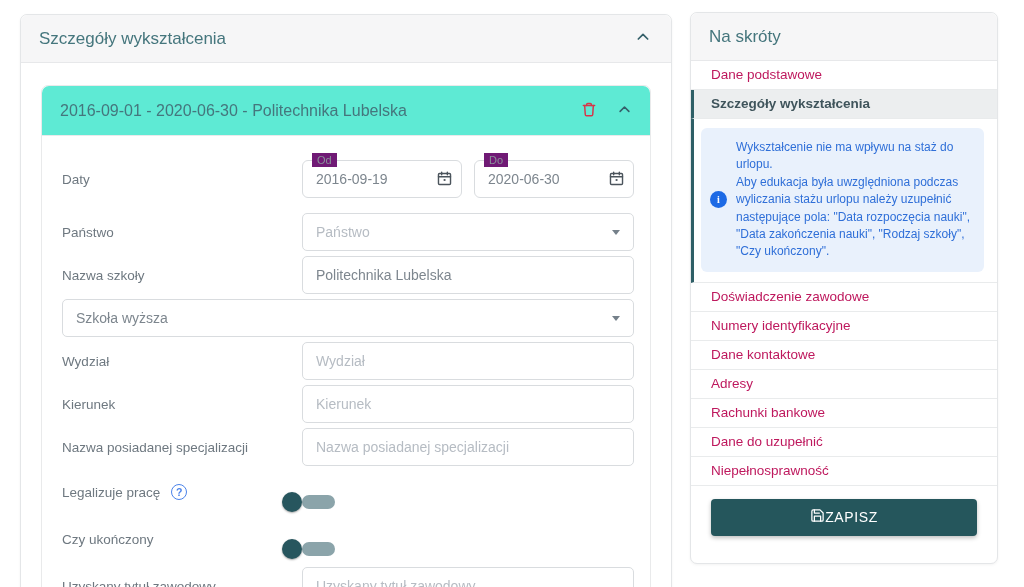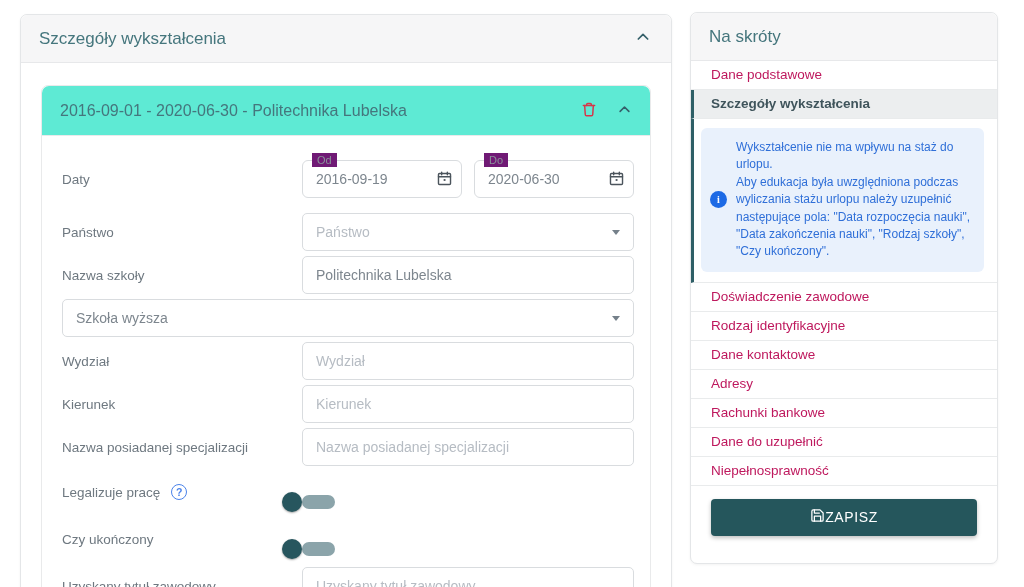--- a/index.html
+++ b/index.html
@@ -292,21 +292,21 @@
       <div class="info-box">
         <span class="info-icon">i</span>
         <span class="info-text">
           <p>Wykształcenie nie ma wpływu na staż do urlopu.</p>
           <p>Aby edukacja była uwzględniona podczas wyliczania stażu urlopu należy uzupełnić następujące pola: "Data rozpoczęcia nauki", "Data zakończenia nauki", "Rodzaj szkoły", "Czy ukończony".</p>
         </span>
       </div>
     </div>
 
     <div class="nav-item">Doświadczenie zawodowe</div>
-    <div class="nav-item">Rodzaj identyfikacyjne</div>
+    <div class="nav-item">Numery identyfikacyjne</div>
     <div class="nav-item">Dane kontaktowe</div>
     <div class="nav-item">Adresy</div>
     <div class="nav-item">Rachunki bankowe</div>
     <div class="nav-item">Dane do uzupełnić</div>
     <div class="nav-item">Niepełnosprawność</div>
   </nav>
 
   <div class="save-area">
     <button class="save-btn">
       <span>

